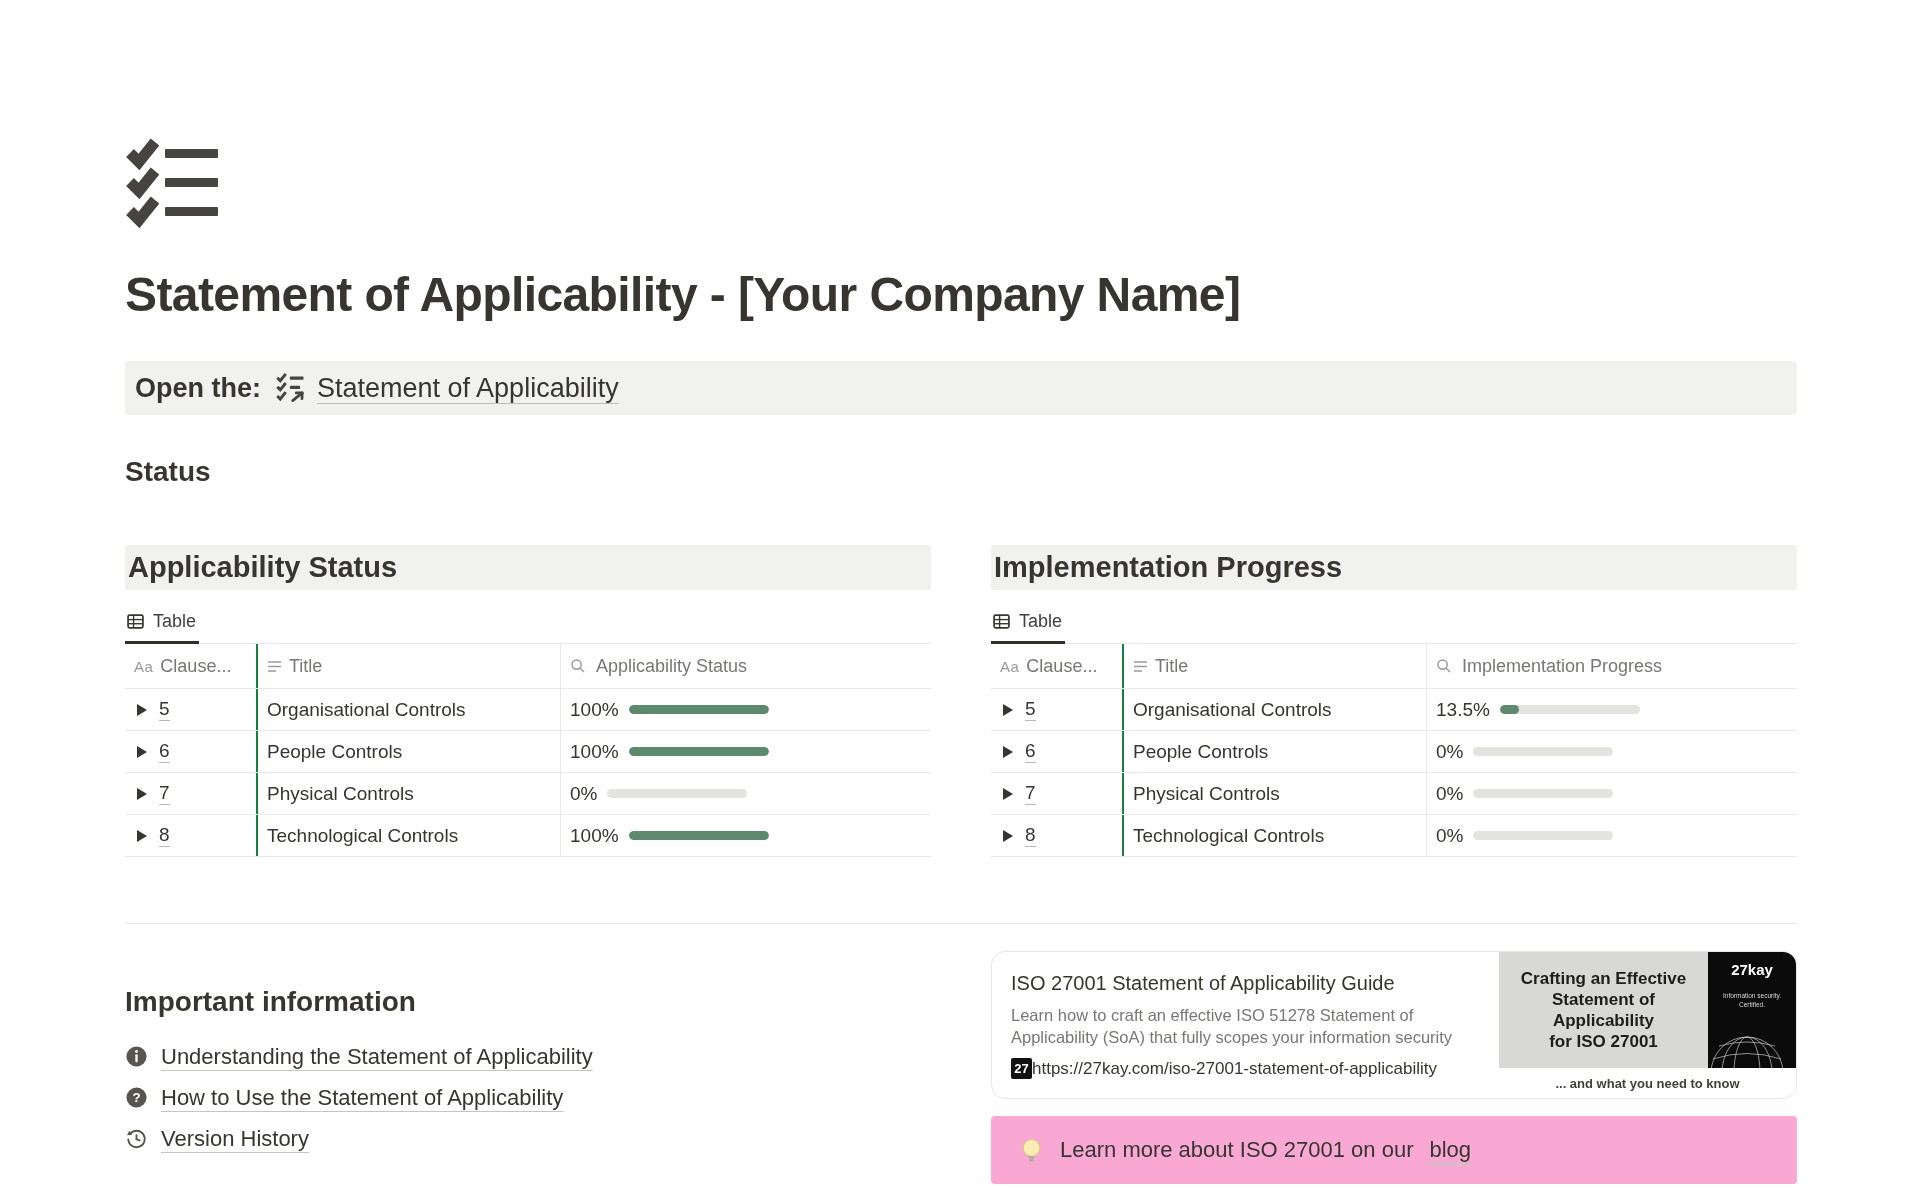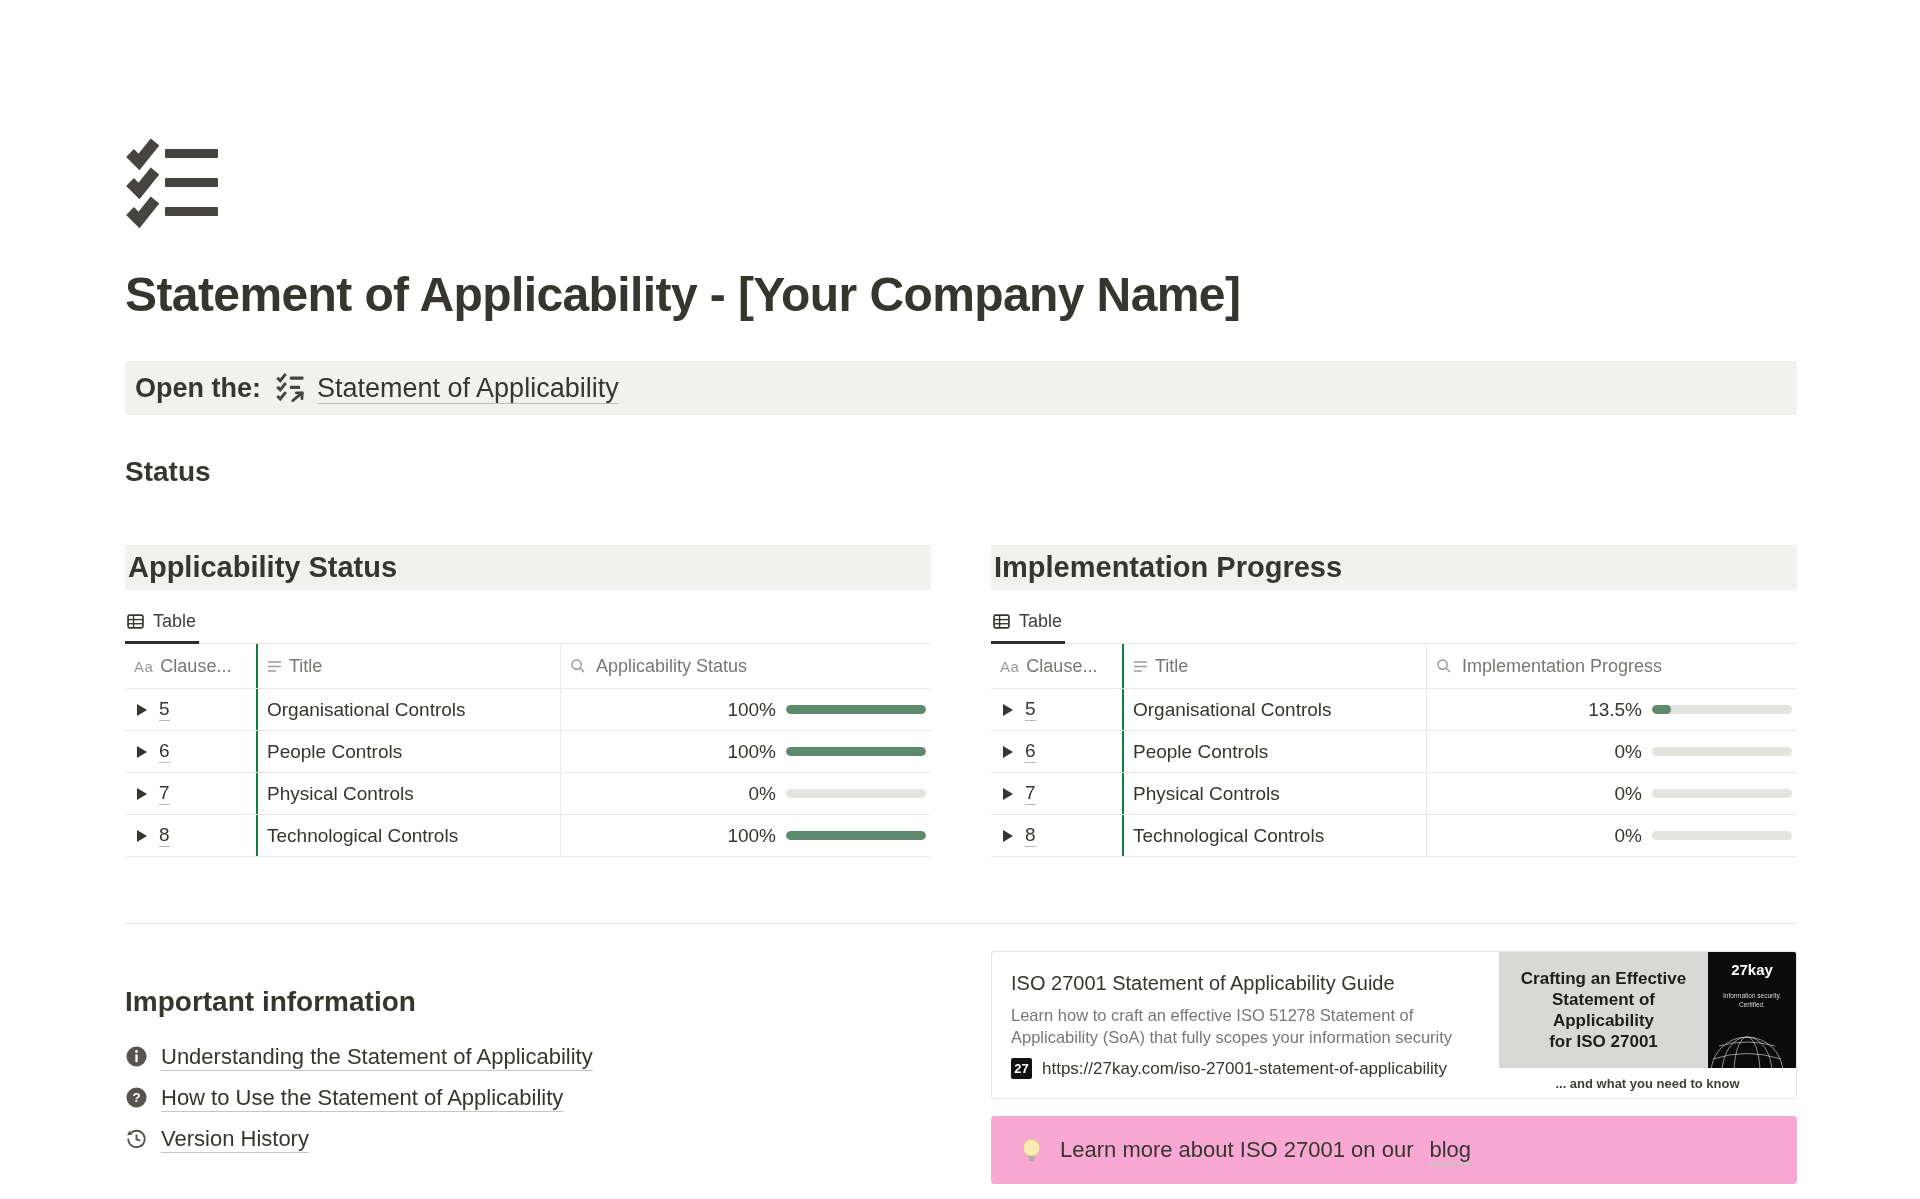--- a/index.html
+++ b/index.html
@@ -36,21 +36,21 @@
 
   .tabbar { margin-top: 17px; position: relative; display: flex; }
   .tabbar::after { content:""; position: absolute; left: 0; right: 0; bottom: 0; height: 1px; background: #e9e9e7; }
   .tab { position: relative; z-index: 1; display: inline-flex; align-items: center; gap: 9px;
     padding: 4px 3px 9px 2px; border-bottom: 3px solid #2f2e2b; font-size: 18px; font-weight: 500; color: #404040; cursor: pointer; }
 
   .thead { display: flex; height: 45px; border-bottom: 1px solid #e9e9e7; color: #787774; font-size: 18px; }
   .trow  { display: flex; height: 42px; border-bottom: 1px solid #e9e9e7; font-size: 19px; }
   .c1 { width: 131px; display: flex; align-items: center; gap: 7px; padding-left: 9px; }
   .c2 { width: 304px; display: flex; align-items: center; gap: 7px; padding-left: 9px; border-left: 2px solid #15803d; }
-  .c3 { flex: 1; display: flex; align-items: center; justify-content: flex-end; gap: 10px; padding: 0 5px 0 9px; border-left: 1px solid #e9e9e7; }
+  .c3 { flex: 1; display: flex; align-items: center; justify-content: flex-start; gap: 10px; padding: 0 5px 0 9px; border-left: 1px solid #e9e9e7; }
   .thead .c1, .thead .c2, .thead .c3 { justify-content: flex-start; }
   .prop-aa { font-size: 15px; color: #9b9a97; letter-spacing: 0.5px; }
   .trow .c1 { gap: 12px; padding-left: 12px; }
   .toggle { width: 0; height: 0; border-left: 10px solid #37352f; border-top: 6px solid transparent; border-bottom: 6px solid transparent; cursor: pointer; }
   .clause { color: #37352f; text-decoration: none; border-bottom: 1px solid #b9b8b4; line-height: 1.15; cursor: pointer; }
   .pct { color: #37352f; }
   .bar { width: 140px; height: 9px; border-radius: 5px; background: #e3e3e0; overflow: hidden; display: inline-block; }
   .fill { display: block; height: 100%; background: #5d8a6d; border-radius: 5px; }
 
   .divider { margin: 66px 0 0 0; border: none; border-top: 1px solid #e5e5e3; }
@@ -58,26 +58,26 @@
   
   .bottom { display: flex; gap: 60px; }
   .bcol-l { width: 806px; }
   .bcol-r { width: 806px; }
   .imp-h { margin-top: 62px; }
   .imp-list { margin-top: 18px; }
   .imp-item { height: 41px; display: flex; align-items: center; gap: 13px; }
   .imp-link { font-size: 22px; font-weight: 500; color: #37352f; text-decoration: underline;
     text-decoration-color: #c6c5c1; text-underline-offset: 6px; text-decoration-thickness: 1px; cursor: pointer; }
 
-  .bookmark { margin-top: 27px; height: 148px; border: 1px solid #e6e6e4; border-radius: 3px;
+  .bookmark { margin-top: 27px; height: 148px; border: 1px solid #e6e6e4; border-radius: 14px;
     display: flex; justify-content: space-between; overflow: hidden; background: #fff; cursor: pointer; }
   .bm-left { padding: 20px 0 0 19px; }
   .bm-title { font-size: 20px; color: #37352f; }
   .bm-desc { margin-top: 9px; width: 468px; font-size: 16.5px; line-height: 22px; color: #787774; }
-  .bm-urlrow { margin-top: 10px; display: flex; align-items: flex-end; gap: 10px; }
+  .bm-urlrow { margin-top: 10px; display: flex; align-items: flex-end; gap: 0; }
   .favicon { width: 21px; height: 21px; background: #111; color: #fff; border-radius: 2px;
     font-size: 13px; font-weight: 700; display: flex; align-items: center; justify-content: center; }
   .bm-url { font-size: 17px; color: #37352f; }
   .thumb { width: 297px; flex: none; display: flex; flex-direction: column; }
   .thumb-img { height: 118px; display: flex; }
   .tz-gray { flex: 1; background: #d8d8d6; display: flex; align-items: center; justify-content: center;
     text-align: center; font-size: 17px; font-weight: 600; line-height: 21px; color: #1d1d1b; padding: 0 6px; }
   .tz-black { width: 88px; background: #0b0b0b; color: #fff; display: flex; flex-direction: column; align-items: center; position: relative; overflow: hidden; }
   .tz-brand { margin-top: 9px; font-size: 15px; font-weight: 700; }
   .tz-sub { margin-top: 13px; font-size: 6.5px; line-height: 9px; color: #d8d8d8; text-align: center; }

